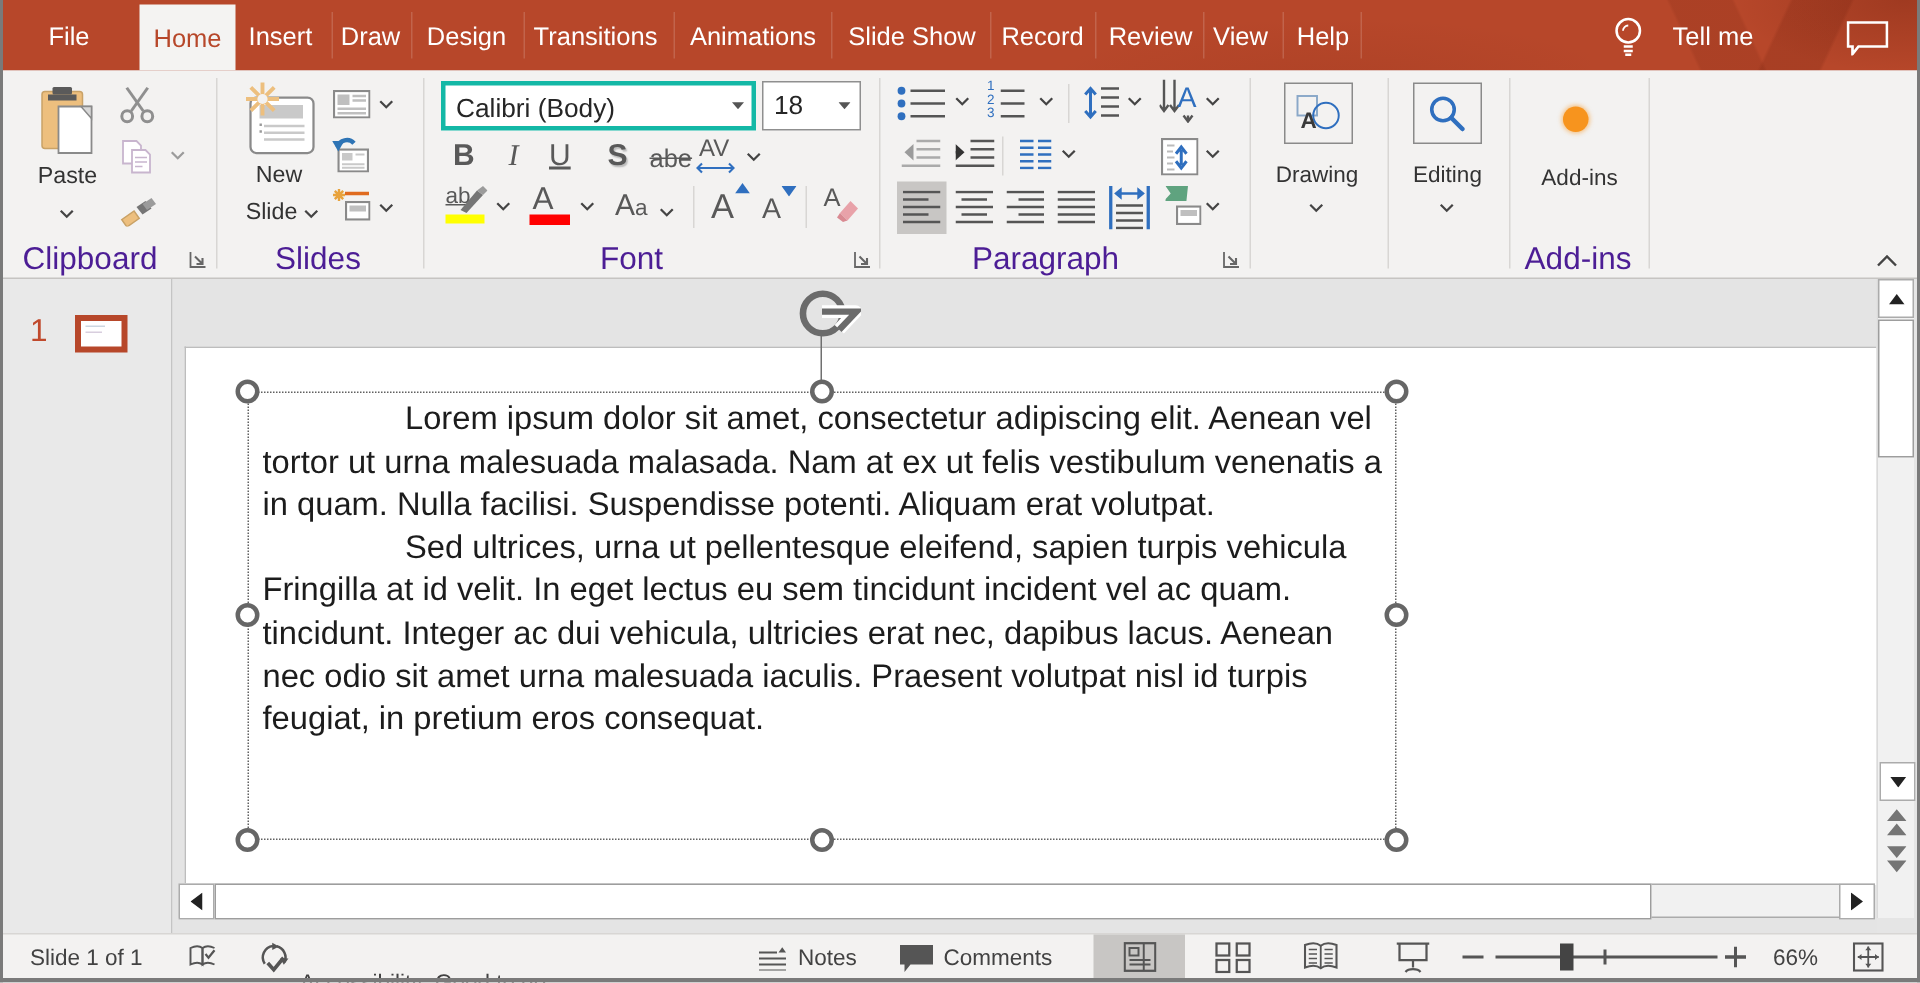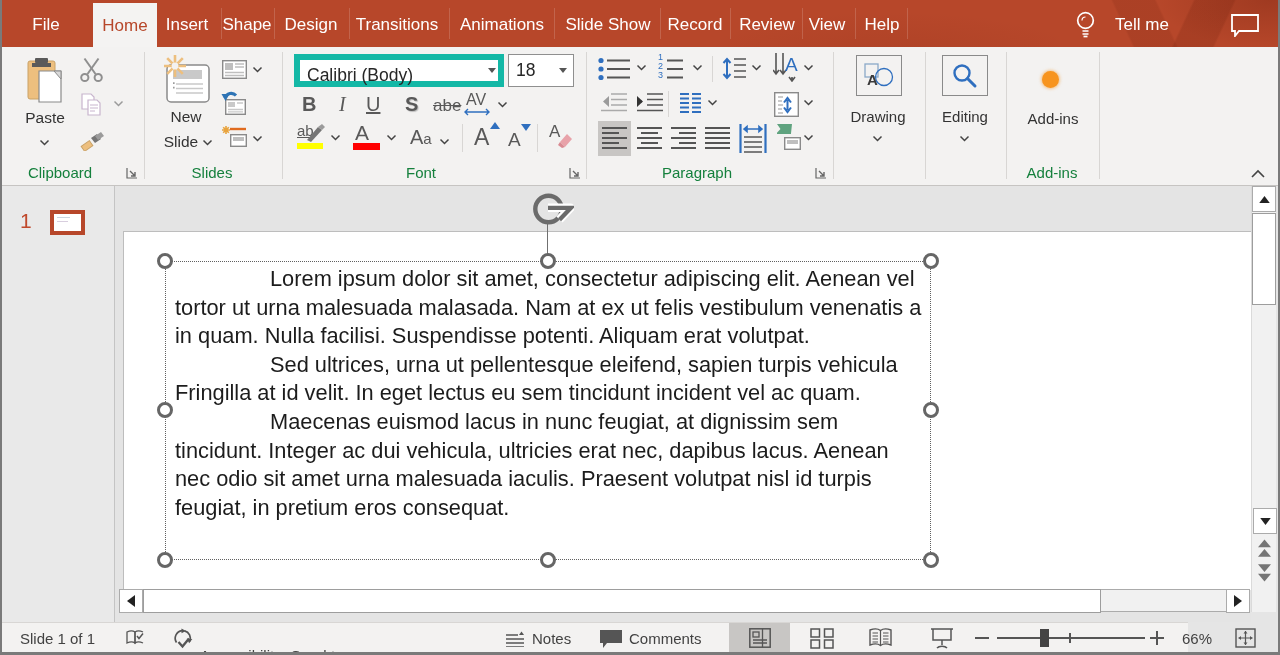--- a/index.html
+++ b/index.html
@@ -10,21 +10,21 @@
 
 #titlebar { position:absolute; left:0; top:0; width:1280px; height:47px; background:#B7472A; overflow:hidden; }
 .tab { position:absolute; top:0; height:47px; line-height:50px; color:#fff; font-size:17px; white-space:nowrap; transform:translateX(-50%); }
 .tabsep { position:absolute; top:8px; height:31px; width:1px; background:rgba(255,255,255,0.16); }
 #tab-home { position:absolute; left:93px; top:3px; width:64px; height:44px; background:#f4f3f2; color:#B7472A; font-size:17px; text-align:center; line-height:46px; }
 #tab-shape { position:absolute; left:910px; top:0; width:148px; height:47px; background:#8E3A21; color:#fff; font-size:17px; text-align:center; line-height:50px; }
 
 
 #ribbon { position:absolute; left:0; top:47px; width:1280px; height:139px; background:#F3F2F1; border-bottom:1px solid #C6C4C2; }
 .gsep { position:absolute; width:1px; background:#D8D6D4; top:52px; height:127px; }
-.glabel { position:absolute; top:165px; height:16px; font-size:15px; line-height:16px; color:#15803d; white-space:nowrap; transform:translateX(-50%); }
+.glabel { position:absolute; top:165px; height:16px; font-size:21px; line-height:16px; color:#4c1d95; white-space:nowrap; transform:translateX(-50%); }
 
 
 #leftpanel { position:absolute; left:0; top:186px; width:114px; height:436px; background:#E9E9E9; }
 #paneldiv { position:absolute; left:114px; top:186px; width:1px; height:436px; background:#C4C4C4; }
 #canvas { position:absolute; left:115px; top:186px; width:1136px; height:436px; background:#E4E4E4; }
 #slidenum { position:absolute; left:20px; top:209px; font-size:21px; color:#C0492C; }
 #thumb { position:absolute; left:50px; top:210px; width:35px; height:25px; background:#B7472A; }
 #thumb .inner { position:absolute; left:4px; top:4px; right:4px; bottom:4px; background:#fff; }
 #slide { position:absolute; left:123px; top:231px; width:1128px; height:359px; background:#fff; border-left:1px solid #BDBDBD; border-top:1px solid #BDBDBD; }
 
@@ -36,40 +36,40 @@
 #text { position:absolute; left:175px; top:265px; width:766px; font-size:21.8px; line-height:28.6px; color:#1c1c1c; }
 #text div { white-space:nowrap; }
 #text div.ind { text-indent:95px; }
 
 
 #vscroll { position:absolute; left:1251px; top:186px; width:25px; height:426px; background:#F1F1F1; border-left:1px solid #DADADA; }
 #hscroll { position:absolute; left:119px; top:589px; width:1131px; height:23px; background:#F1F1F1; border:1px solid #ABABAB; }
 .sbtn { position:absolute; background:#fff; border:1px solid #ABABAB; display:flex; align-items:center; justify-content:center; }
 
 
-#statusbar { position:absolute; left:0; top:622px; width:1188px; height:30px; background:#F3F2F1; border-top:1px solid #D8D6D4; font-size:15px; color:#424242; }
+#statusbar { position:absolute; left:0; top:622px; width:1280px; height:30px; background:#F3F2F1; border-top:1px solid #D8D6D4; font-size:15px; color:#424242; }
 
 
 .frameL { position:absolute; left:0; top:0; width:2px; height:655px; background:#7a7a7a; }
 .frameR { position:absolute; left:1278px; top:0; width:2px; height:655px; background:#7a7a7a; }
 .frameB { position:absolute; left:0; top:652px; width:1280px; height:3px; background:#7a7a7a; }
 </style>
 </head>
 <body>
 <div id="app">
   <div id="titlebar">
     <div class="abs" style="left:1060px;top:0;width:220px;height:47px;background:
       linear-gradient(115deg, rgba(100,25,8,0) 55%, rgba(100,25,8,0.18) 56%, rgba(100,25,8,0.18) 72%, rgba(100,25,8,0) 73%),
       linear-gradient(65deg, rgba(100,25,8,0) 30%, rgba(100,25,8,0.14) 31%, rgba(100,25,8,0.14) 48%, rgba(100,25,8,0) 49%),
       radial-gradient(ellipse 160px 70px at 95% 0%, rgba(90,20,5,0.25), rgba(90,20,5,0) 70%);"></div>
     <div class="abs" style="left:640px;top:0;width:420px;height:47px;background:
       radial-gradient(ellipse 260px 60px at 60% 120%, rgba(100,25,8,0.10), rgba(100,25,8,0) 75%);"></div>
     <div class="tab" style="left:46px;">File</div>
     <div class="tab" style="left:187px;">Insert</div>
-    <div class="tab" style="left:247px;">Shape</div>
+    <div class="tab" style="left:247px;">Draw</div>
     <div class="tab" style="left:311px;">Design</div>
     <div class="tab" style="left:397px;">Transitions</div>
     <div class="tab" style="left:608px;">Slide Show</div>
     <div class="tab" style="left:502px;">Animations</div>
     <div class="tab" style="left:695px;">Record</div>
     <div class="tab" style="left:767px;">Review</div>
     <div class="tab" style="left:827px;">View</div>
     <div class="tab" style="left:882px;">Help</div>
     <div id="tab-home">Home</div>
     <div class="tab" style="left:1142px;">Tell me</div>
@@ -205,21 +205,21 @@
       <rect x="8.7" y="8.7" width="15.6" height="11.6" fill="#fff" stroke="#8a8a8a" stroke-width="1.4"></rect>
       <rect x="11" y="11" width="11" height="4" fill="#BFBFBF"></rect>
       <g stroke="#E8A33D" stroke-width="1.6" fill="none">
           <path d="M4 0 V8 M0 4 H8 M1.2 1.2 L6.8 6.8 M6.8 1.2 L1.2 6.8"></path>
         </g>
     </svg>
     <svg class="abs" style="left:252px;top:135px;" width="11" height="7" viewBox="0 0 11 7">
         <path d="M1.5 1.5 L5.5 5.5 L9.5 1.5" fill="none" stroke="#444" stroke-width="1.5"></path>
       </svg>
 
-    <div class="abs" style="left:294px;top:54px;width:210px;height:33px;background:#fff;border:6px solid #14b8a6;font-size:17.5px;color:#262626;line-height:31px;padding-left:7px;">Calibri (Body)</div>
+    <div class="abs" style="left:294px;top:54px;width:210px;height:33px;background:#fff;border:3px solid #14b8a6;font-size:17.5px;color:#262626;line-height:31px;padding-left:7px;">Calibri (Body)</div>
     <svg class="abs" style="left:488px;top:68px;" width="8" height="5" viewBox="0 0 10 6">
         <path d="M0 0 L5 6 L10 0 Z" fill="#555"></path>
       </svg>
     <div class="abs" style="left:508px;top:54px;width:66px;height:33px;background:#fff;border:1px solid #8f8f8f;font-size:17.5px;color:#262626;line-height:31px;padding-left:7px;">18</div>
     <svg class="abs" style="left:559px;top:68px;" width="8" height="5" viewBox="0 0 10 6">
         <path d="M0 0 L5 6 L10 0 Z" fill="#555"></path>
       </svg>
     <div class="abs" style="left:302px;top:93px;font-size:20px;font-weight:bold;color:#595959;">B</div>
     <div class="abs" style="left:339px;top:93px;font-size:20px;font-style:italic;font-family:'Liberation Serif',serif;color:#595959;">I</div>
     <div class="abs" style="left:366px;top:93px;font-size:20px;text-decoration:underline;color:#595959;">U</div>
@@ -412,21 +412,20 @@
       <div class="inner"></div>
     <div class="abs" style="left:7px;top:7px;width:13px;height:1px;background:#ccd6e0;"></div>
     <div class="abs" style="left:7px;top:11px;width:11px;height:1px;background:#d8cede;"></div>
   </div>
   <div id="text">
     <div class="ind">Lorem ipsum dolor sit amet, consectetur adipiscing elit. Aenean vel</div>
     <div>tortor ut urna malesuada malasada. Nam at ex ut felis vestibulum venenatis a</div>
     <div>in quam. Nulla facilisi. Suspendisse potenti. Aliquam erat volutpat.</div>
     <div class="ind">Sed ultrices, urna ut pellentesque eleifend, sapien turpis vehicula</div>
     <div>Fringilla at id velit. In eget lectus eu sem tincidunt incident vel ac quam.</div>
-    <div class="ind">Maecenas euismod lacus in nunc feugiat, at dignissim sem</div>
     <div>tincidunt. Integer ac dui vehicula, ultricies erat nec, dapibus lacus. Aenean</div>
     <div>nec odio sit amet urna malesuada iaculis. Praesent volutpat nisl id turpis</div>
     <div>feugiat, in pretium eros consequat.</div>
   </div>
   <div id="tbox"></div>
   <div id="rotstem"></div>
   <div id="handles">
     <svg class="abs" style="left:530px;top:192px;" width="44" height="36" viewBox="0 0 44 36">
       <circle cx="18.5" cy="17" r="13.2" fill="none" stroke="#6b6b6b" stroke-width="4.4"></circle>
       <path d="M18 15.8 L40.5 15.8 L29.5 27.5" fill="none" stroke="#fff" stroke-width="8.5" stroke-linejoin="round"></path>

